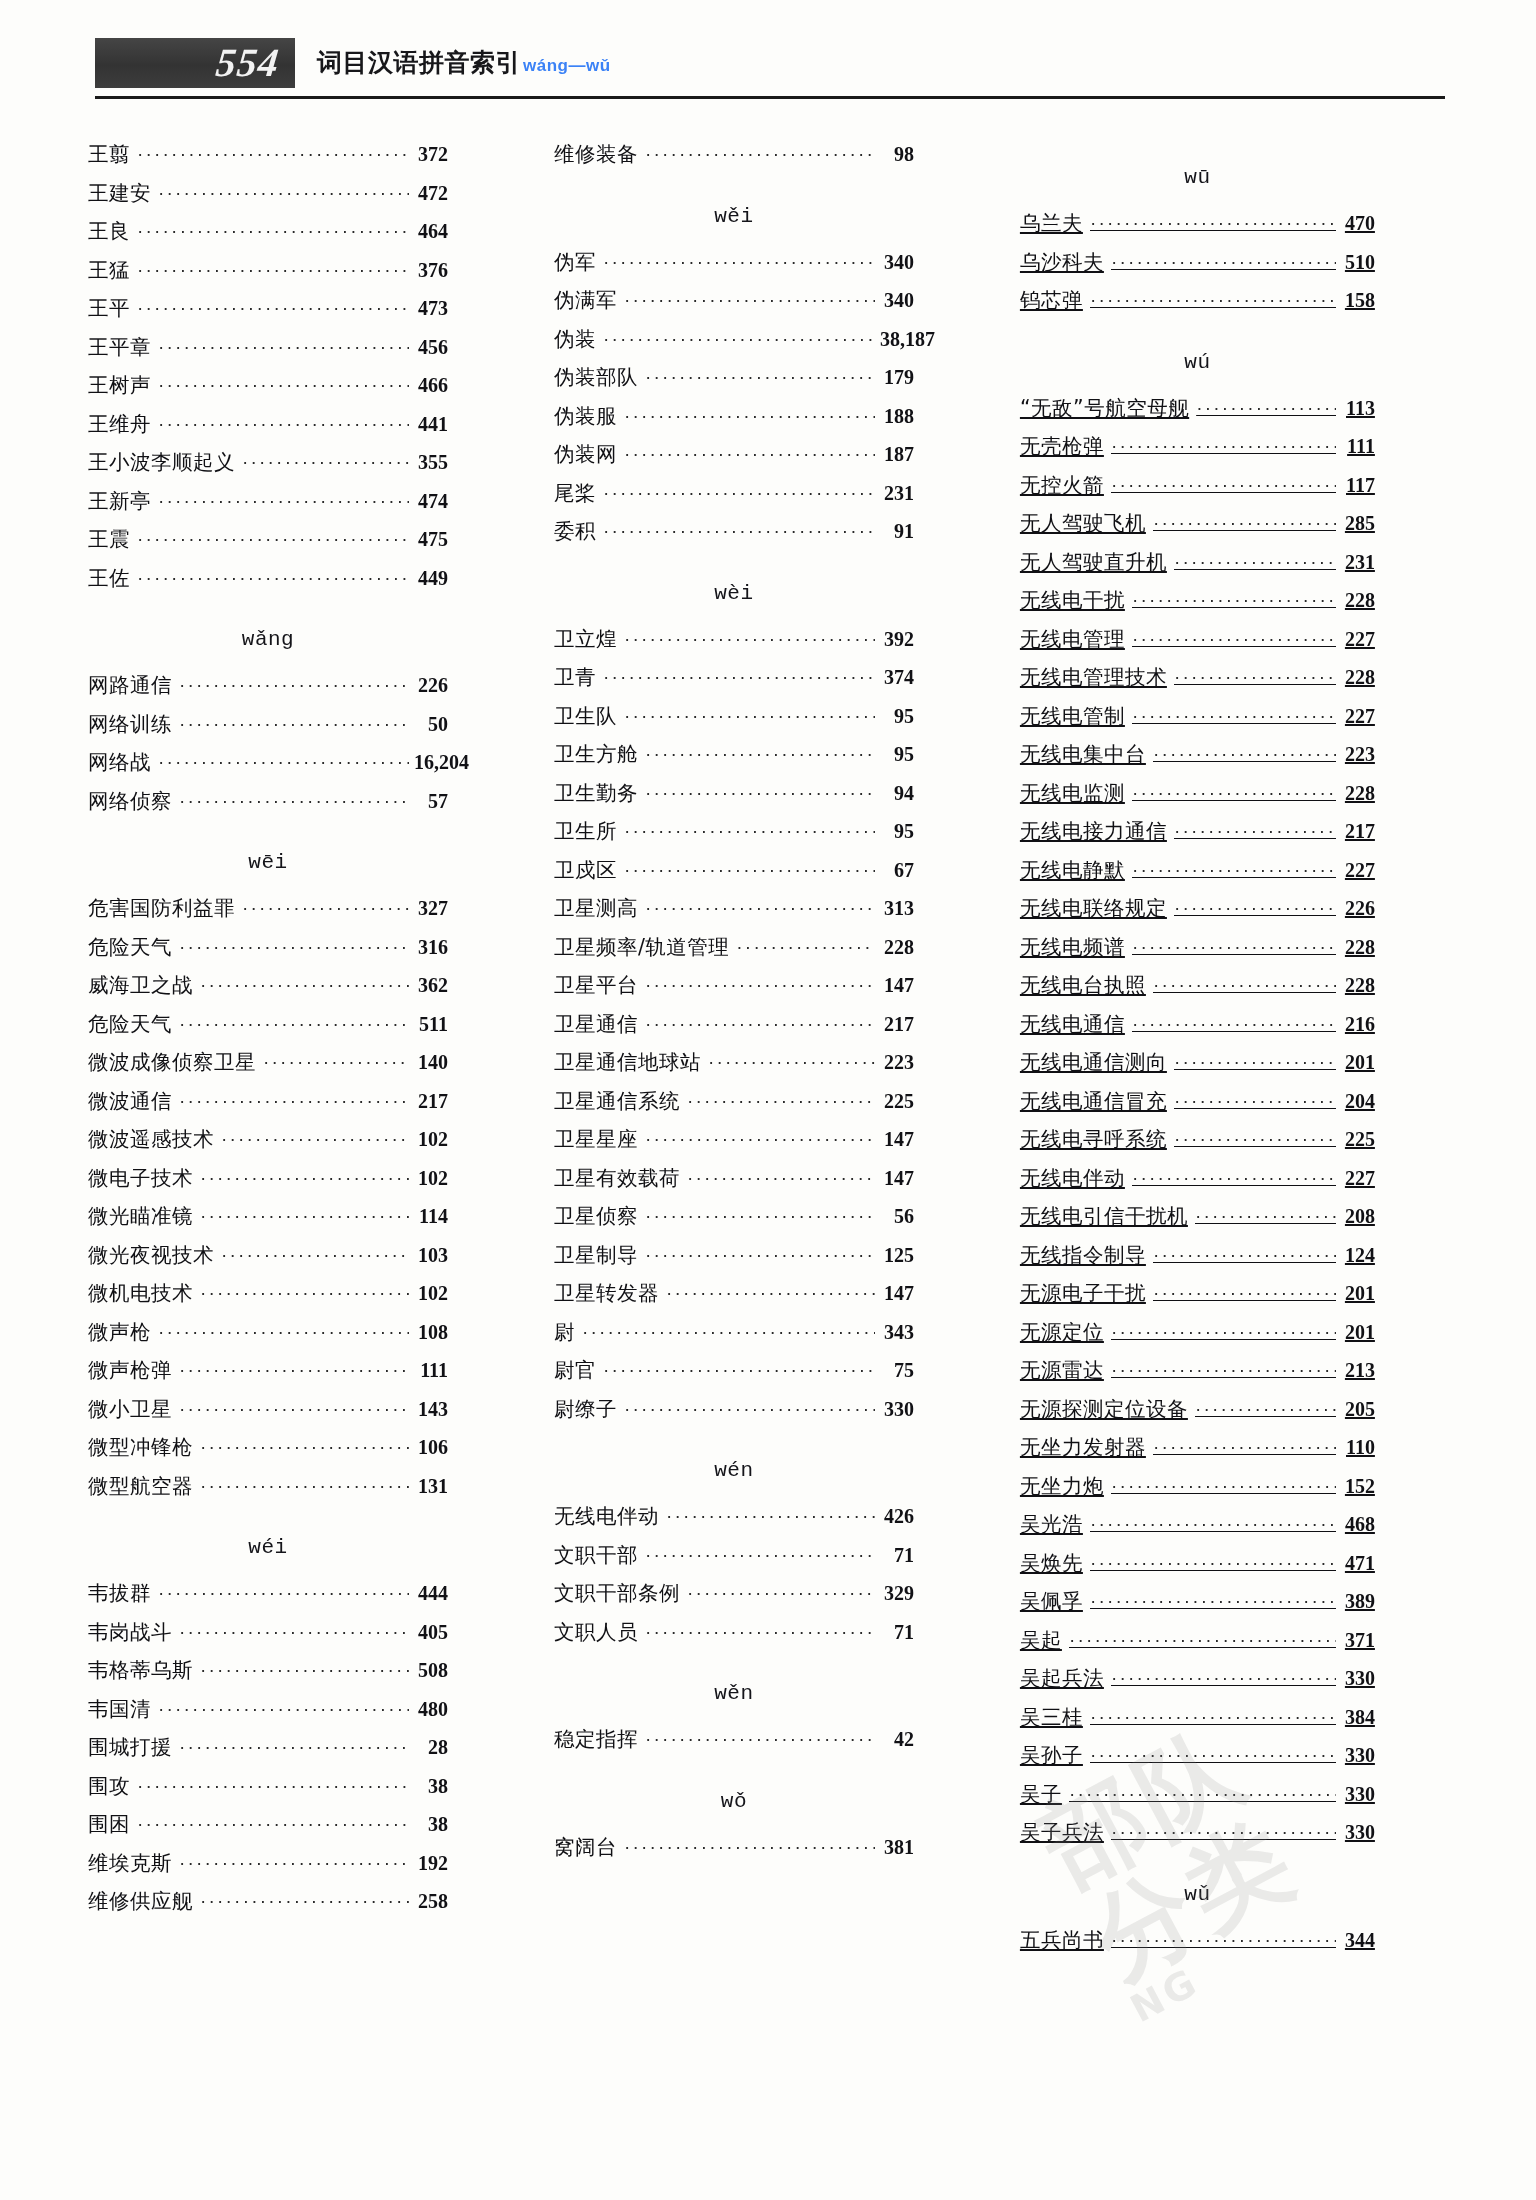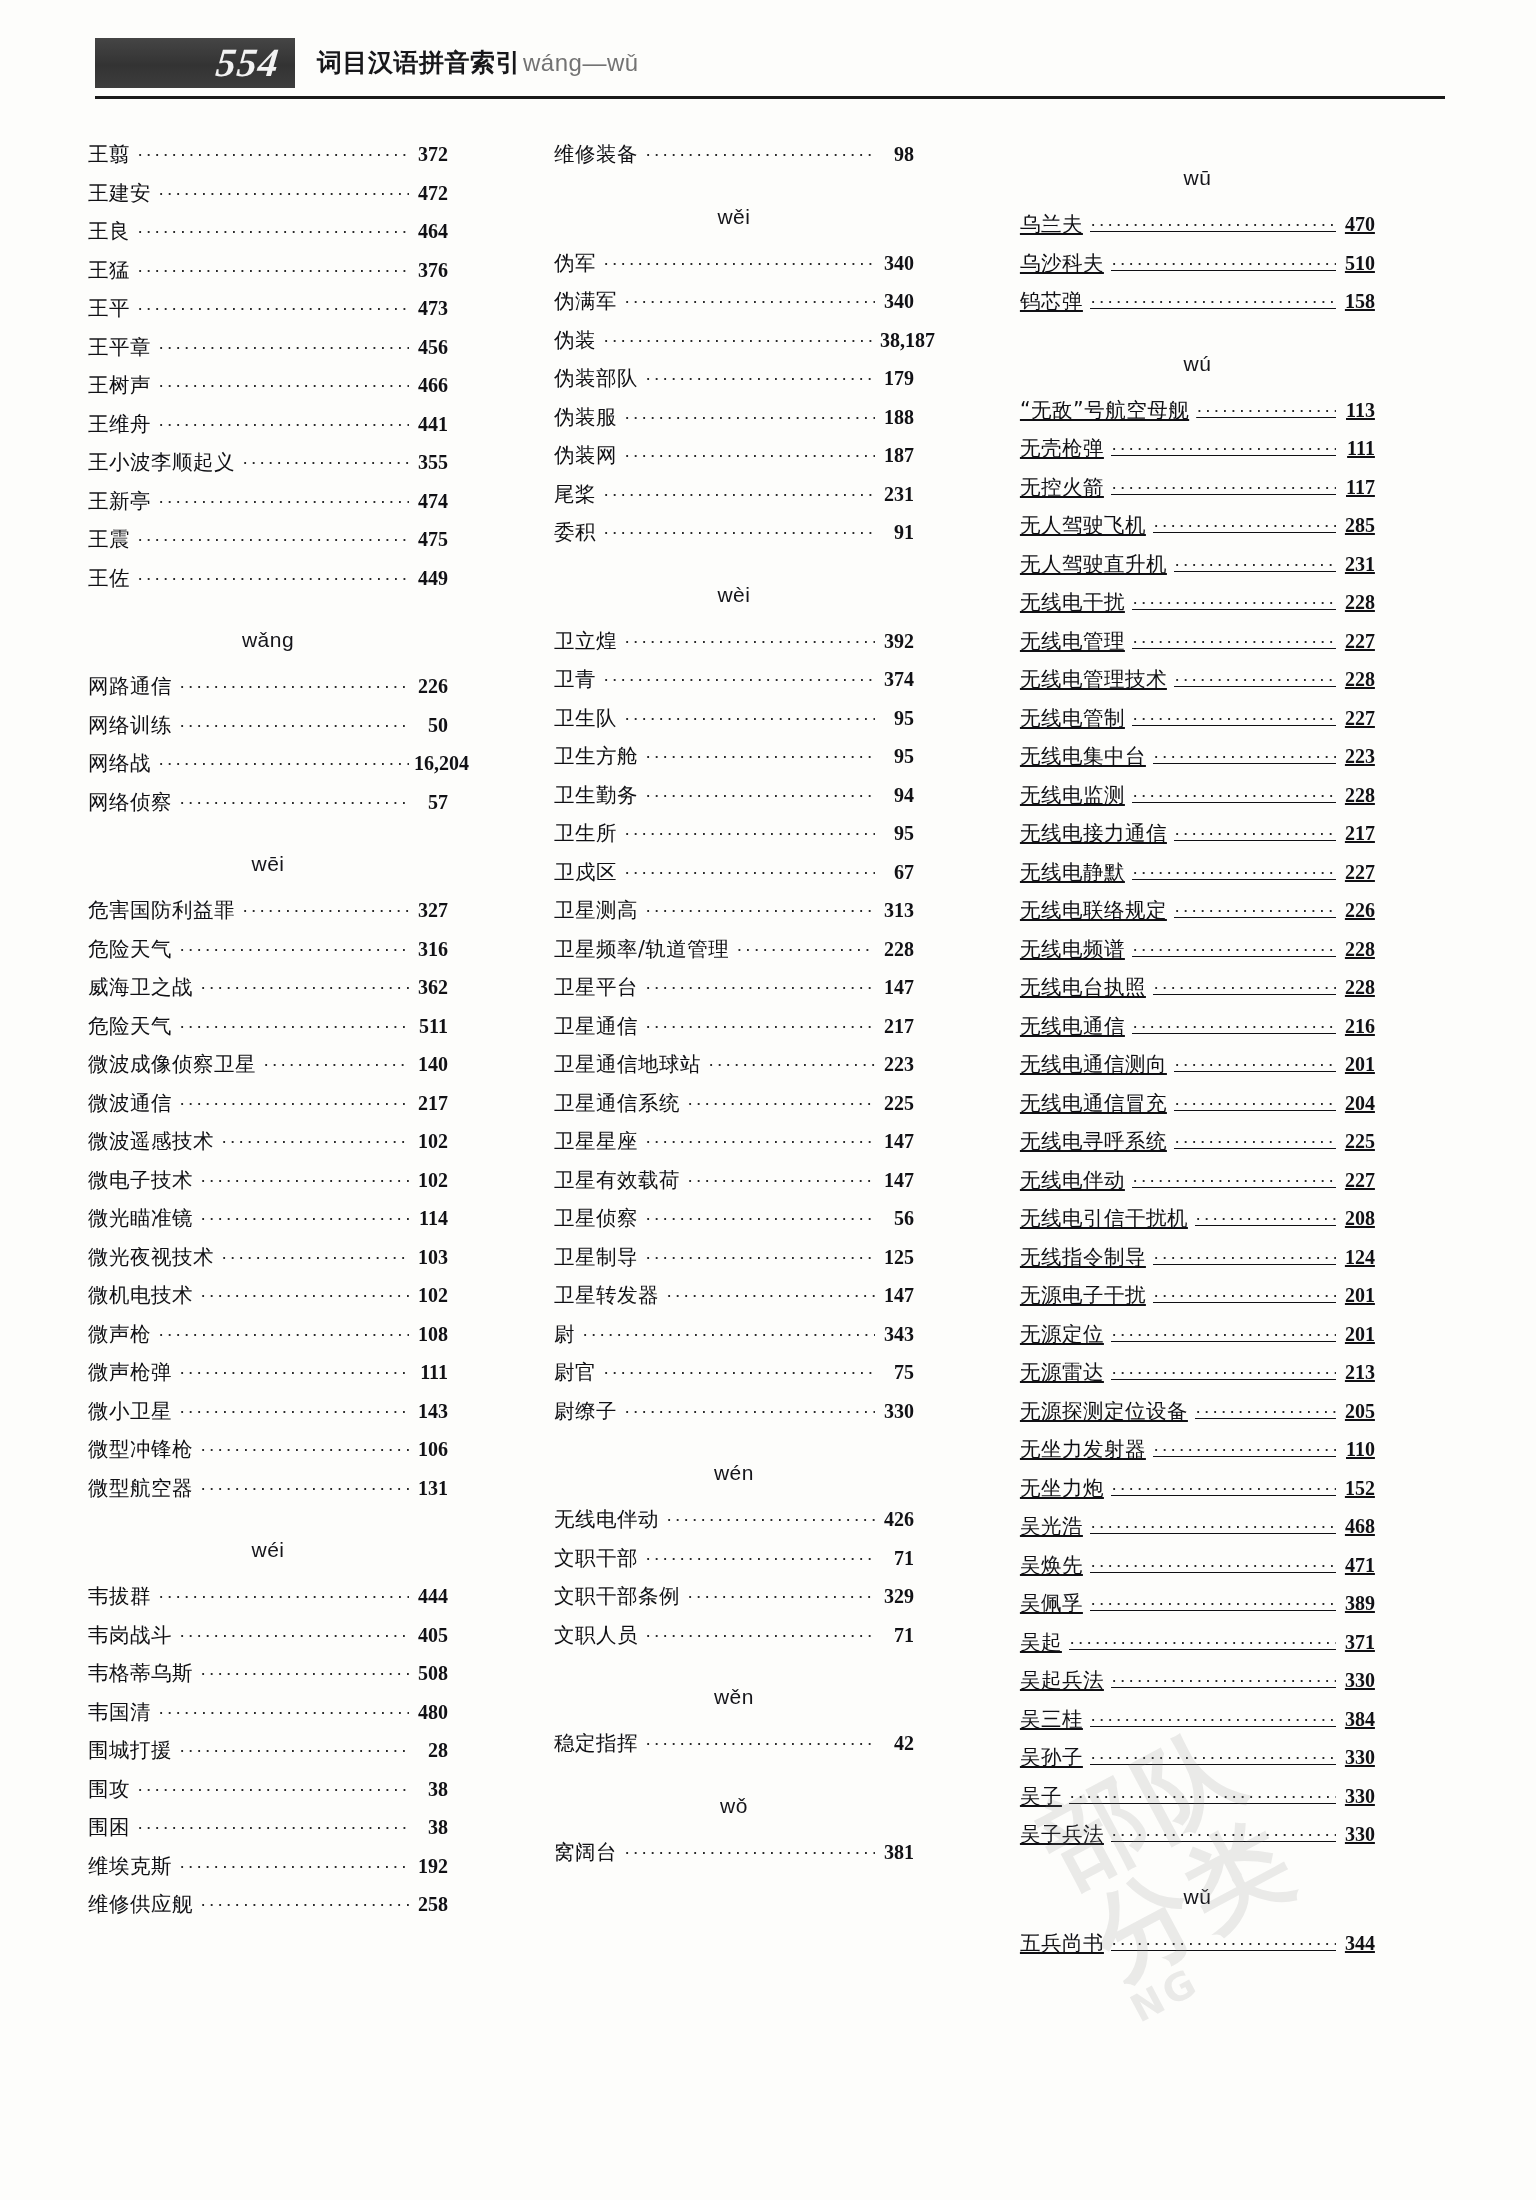--- a/index.html
+++ b/index.html
@@ -66,23 +66,23 @@
   }
   .header-title .zh {
     font-family: "DejaVu Sans", "Liberation Sans", sans-serif;
     font-size: 25px;
     font-weight: 700;
     color: #17171a;
     letter-spacing: 0.5px;
   }
   .header-title .py {
     font-family: "Liberation Sans", "DejaVu Sans", sans-serif;
-    font-size: 24px;
-    font-weight: 400;
-    color: #737373;
+    font-size: 17px;
+    font-weight: 700;
+    color: #3b82f6;
     letter-spacing: 0.5px;
   }
   .rule {
     position: absolute;
     left: 95px;
     top: 96px;
     width: 1350px;
     height: 3px;
     background: #1a1a1a;
   }
@@ -98,21 +98,21 @@
   }
   .col {
     width: 455px;
     position: relative;
   }
   .col-2 { padding-left: 8px; }
   .col-3 { padding-left: 16px; }
 
   .section-head {
     text-align: center;
-    font-family: Liberation Sans, sans-serif;
+    font-family: Liberation Mono, monospace;
     font-size: 21px;
     color: #15151a;
     letter-spacing: 0.5px;
     margin: 26px 0 20px 0;
     width: 360px;
   }
   .col-3 .section-head { width: 355px; }
 
   .entry {
     display: flex;

